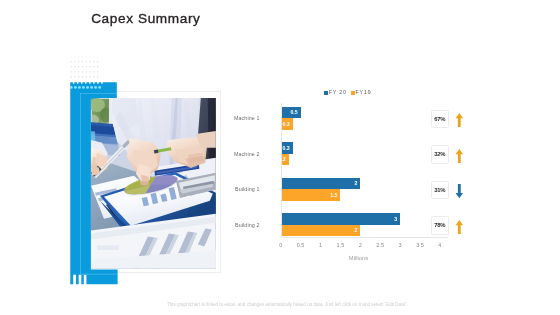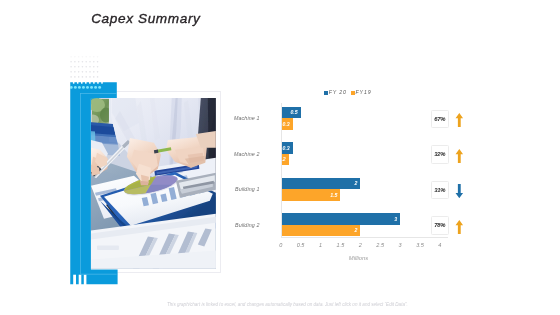--- a/index.html
+++ b/index.html
@@ -1,18 +1,18 @@
 <!DOCTYPE html>
 <html><head>
 <meta charset="utf-8">
 <style>
   html,body{margin:0;padding:0;}
   body{width:560px;height:315px;background:#ffffff;overflow:hidden;
        font-family:"Liberation Sans",sans-serif;-webkit-font-smoothing:antialiased;}
-  .slide{position:relative;width:536px;height:315px;background:#fff;font-style:italic;}
+  .slide{position:relative;width:536px;height:315px;background:#fff;}
 
   
   .title{position:absolute;left:91.2px;top:11.4px;font-size:13.6px;color:#2a2629;
          -webkit-text-stroke:0.35px #2a2629;letter-spacing:0.62px;line-height:15px;}
 
   
   .dotgrid{position:absolute;left:69px;top:53px;width:32px;height:27px;}
   .deco{position:absolute;left:70px;top:81px;width:48.5px;height:204px;}
   .photoframe{position:absolute;left:88.5px;top:91.2px;width:132px;height:181.5px;
               border:0.7px solid #ececf1;background:#fff;box-sizing:border-box;}

